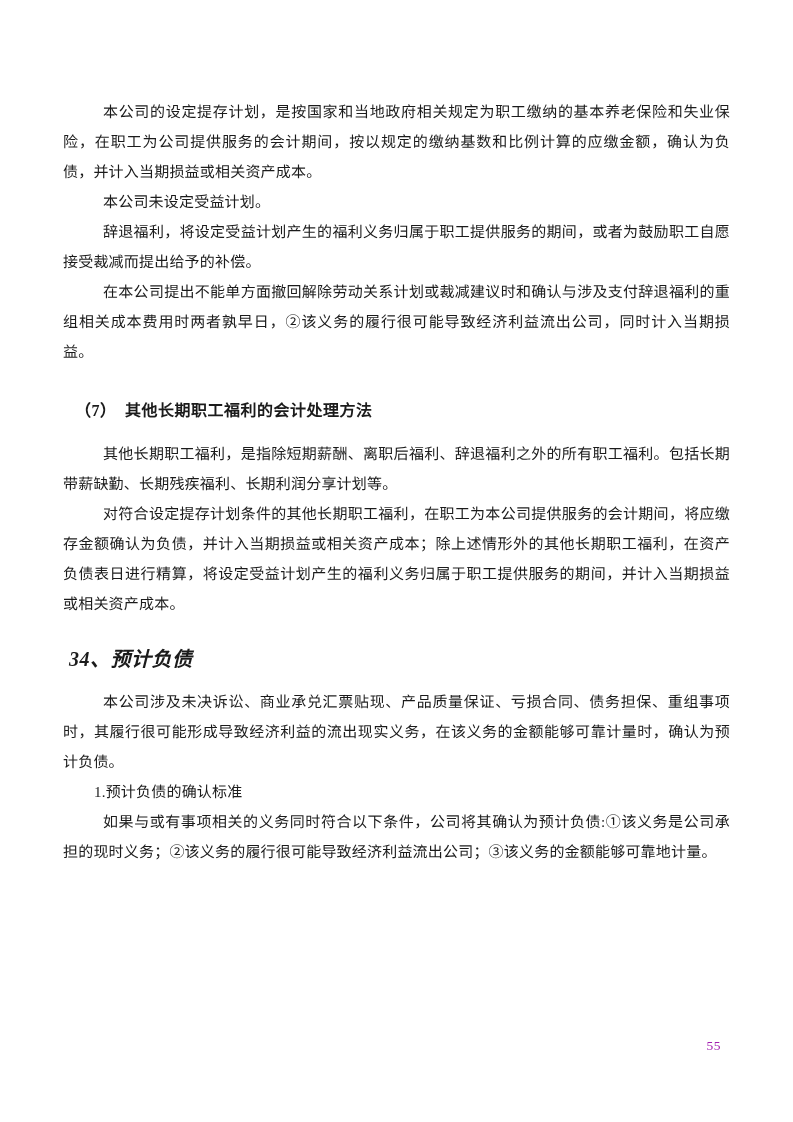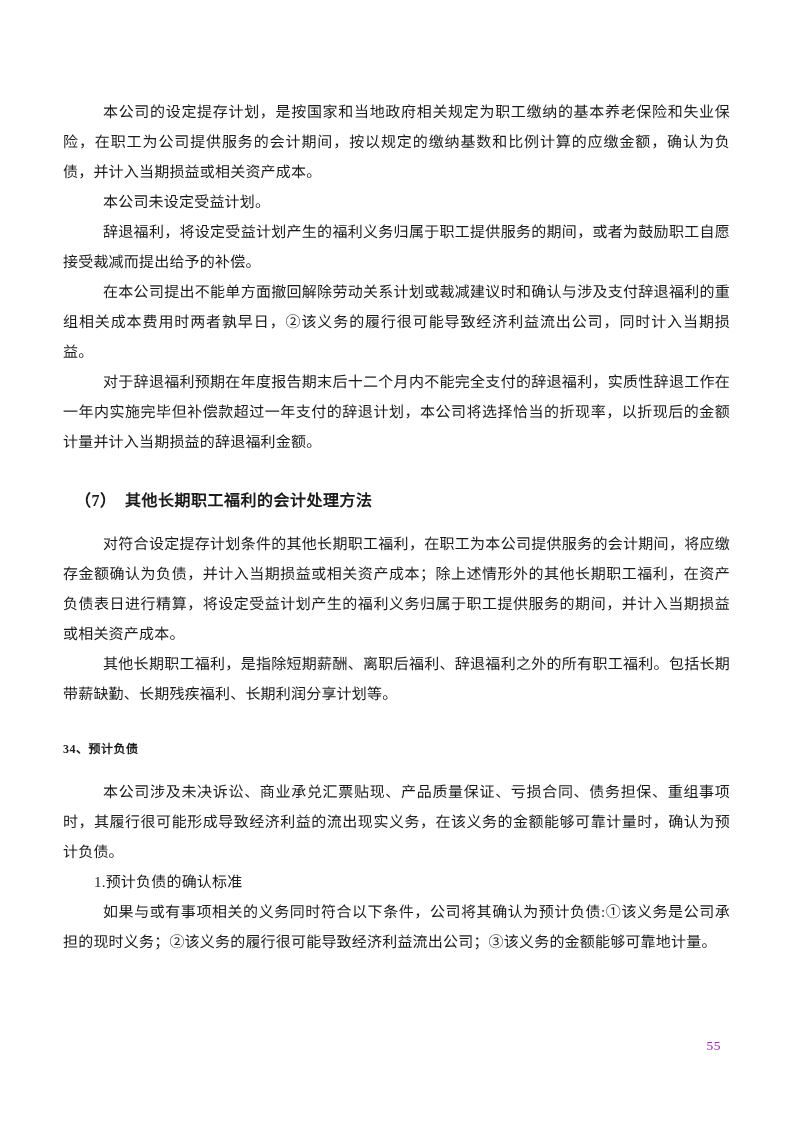--- a/index.html
+++ b/index.html
@@ -37,25 +37,26 @@
     padding-left: 12px;
     font-size: 16px;
     font-weight: bold;
     line-height: 24px;
     letter-spacing: 0.5px;
   }
   .subsection-heading.big-gap {
     margin-top: 32px;
   }
   .section-heading {
-    margin: 28px 0 16px 0;
-    font-size: 12px;
+    margin: 28px 0 16px 6px;
+    font-size: 20px;
     font-weight: bold;
     line-height: 24px;
     letter-spacing: 0.5px;
+    font-style: italic;
   }
   .numbered-item {
     margin: 0;
     font-size: 15px;
     line-height: 30px;
     text-indent: 31px;
     letter-spacing: 0.2px;
   }
   .page-number {
     position: absolute;
@@ -68,23 +69,22 @@
 </style>
 </head>
 <body>
 
 <div class="page">
   <div class="content">
     <p class="para">本公司的设定提存计划，是按国家和当地政府相关规定为职工缴纳的基本养老保险和失业保险，在职工为公司提供服务的会计期间，按以规定的缴纳基数和比例计算的应缴金额，确认为负债，并计入当期损益或相关资产成本。</p>
     <p class="para">本公司未设定受益计划。</p>
     <p class="para">辞退福利，将设定受益计划产生的福利义务归属于职工提供服务的期间，或者为鼓励职工自愿接受裁减而提出给予的补偿。</p>
     <p class="para">在本公司提出不能单方面撤回解除劳动关系计划或裁减建议时和确认与涉及支付辞退福利的重组相关成本费用时两者孰早日，②该义务的履行很可能导致经济利益流出公司，同时计入当期损益。</p>
-    <p class="para">对于辞退福利预期在年度报告期末后十二个月内不能完全支付的辞退福利，实质性辞退工作在一年内实施完毕但补偿款超过一年支付的辞退计划，本公司将选择恰当的折现率，以折现后的金额计量并计入当期损益的辞退福利金额。</p>
     <h3 class="subsection-heading big-gap">（7）　其他长期职工福利的会计处理方法</h3>
+    <p class="para">其他长期职工福利，是指除短期薪酬、离职后福利、辞退福利之外的所有职工福利。包括长期带薪缺勤、长期残疾福利、长期利润分享计划等。</p>
     <p class="para">对符合设定提存计划条件的其他长期职工福利，在职工为本公司提供服务的会计期间，将应缴存金额确认为负债，并计入当期损益或相关资产成本；除上述情形外的其他长期职工福利，在资产负债表日进行精算，将设定受益计划产生的福利义务归属于职工提供服务的期间，并计入当期损益或相关资产成本。</p>
-    <p class="para">其他长期职工福利，是指除短期薪酬、离职后福利、辞退福利之外的所有职工福利。包括长期带薪缺勤、长期残疾福利、长期利润分享计划等。</p>
     <h2 class="section-heading">34、预计负债</h2>
     <p class="para">本公司涉及未决诉讼、商业承兑汇票贴现、产品质量保证、亏损合同、债务担保、重组事项时，其履行很可能形成导致经济利益的流出现实义务，在该义务的金额能够可靠计量时，确认为预计负债。</p>
     <p class="numbered-item">1.预计负债的确认标准</p>
     <p class="para">如果与或有事项相关的义务同时符合以下条件，公司将其确认为预计负债:①该义务是公司承担的现时义务；②该义务的履行很可能导致经济利益流出公司；③该义务的金额能够可靠地计量。</p>
   </div>
   <div class="page-number">55</div>
 </div>
 
 </body></html>

